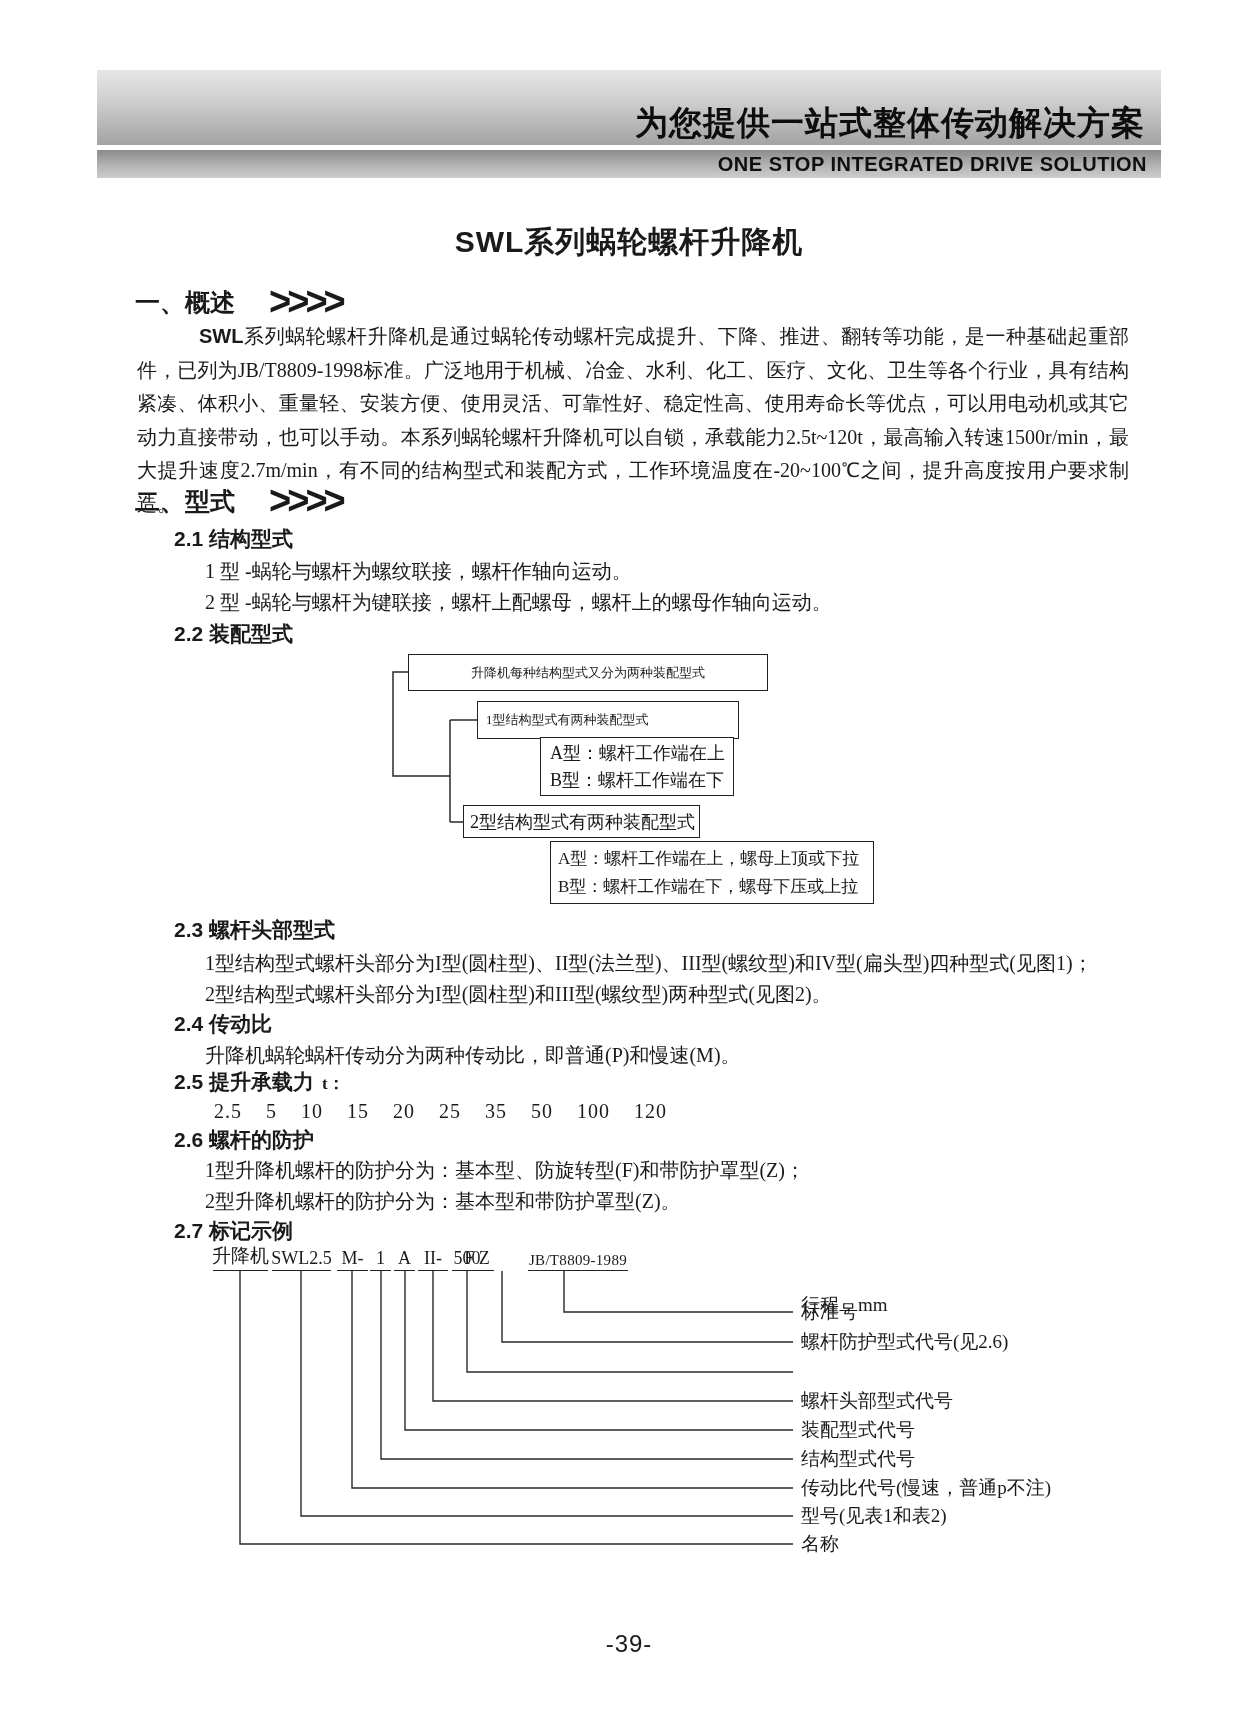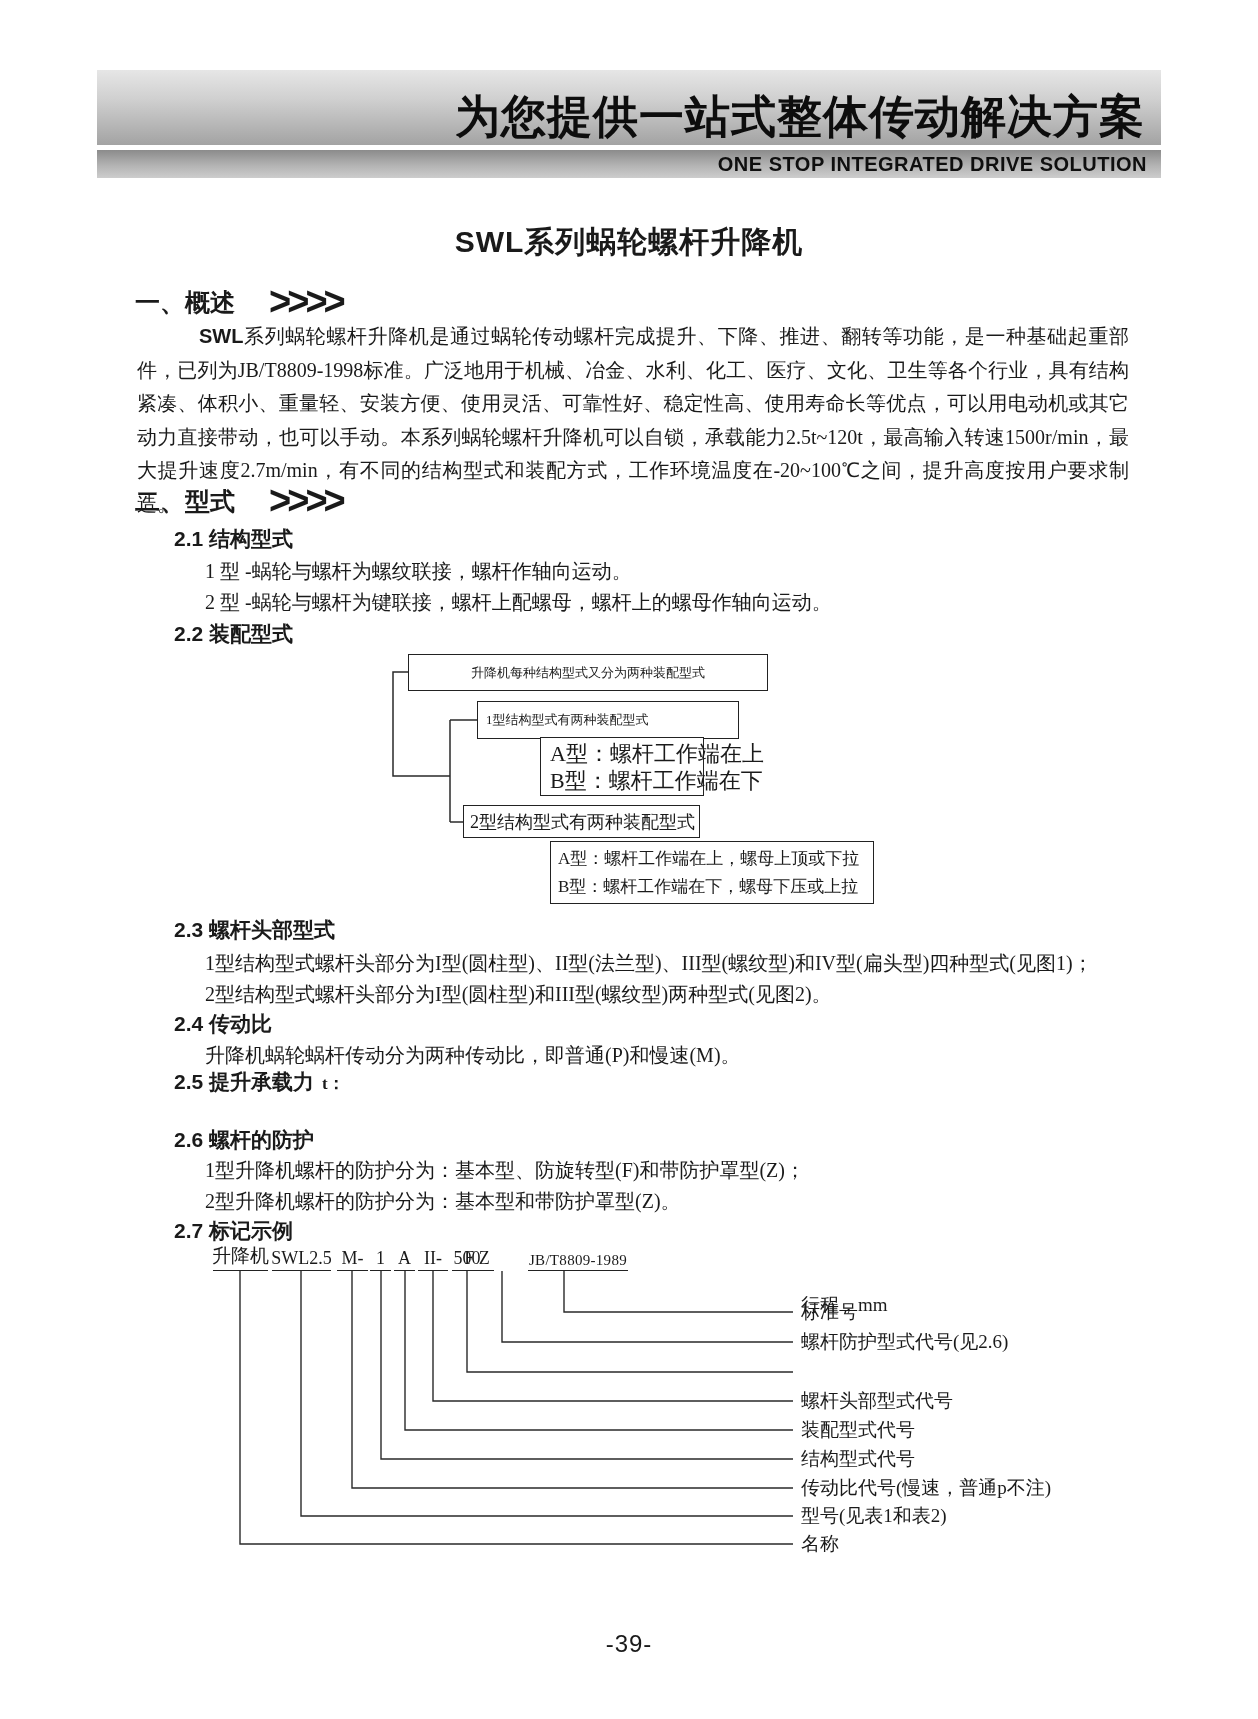--- a/index.html
+++ b/index.html
@@ -10,21 +10,21 @@
   }
   
   .hd1 {
     position:absolute; left:97px; top:70px; width:1064px; height:75px;
     background:linear-gradient(180deg,#e6e6e6 0%,#cfcfcf 40%,#a3a3a3 100%);
     display:flex; align-items:flex-end; justify-content:flex-end;
     padding:0 16px 6px 0; box-sizing:border-box;
   }
   .hd1-zh {
     font-family:"Liberation Sans", sans-serif; font-weight:bold;
-    font-size:45px; color:#0d0d0d; letter-spacing:1px; line-height:1;
+    font-size:33px; color:#0d0d0d; letter-spacing:1px; line-height:1;
   }
   .hd2 {
     position:absolute; left:97px; top:150px; width:1064px; height:28px;
     background:linear-gradient(180deg,#8b8b8b 0%,#b3b3b3 55%,#cdcdcd 100%);
     display:flex; align-items:center; justify-content:flex-end;
     padding-right:14px; box-sizing:border-box;
   }
   .hd2-en {
     font-family:"Liberation Sans", sans-serif; font-weight:bold;
     font-size:20px; color:#0f0f0f; letter-spacing:0.5px;
@@ -131,40 +131,41 @@
     <path d="M381,1271 V1459 H793" stroke="#2a2a2a" stroke-width="1.4" fill="none"></path>
     <path d="M405,1271 V1430 H793" stroke="#2a2a2a" stroke-width="1.4" fill="none"></path>
     <path d="M433,1271 V1401 H793" stroke="#2a2a2a" stroke-width="1.4" fill="none"></path>
     <path d="M467,1271 V1372 H793" stroke="#2a2a2a" stroke-width="1.4" fill="none"></path>
     <path d="M502,1271 V1342 H793" stroke="#2a2a2a" stroke-width="1.4" fill="none"></path>
     <path d="M564,1271 V1312 H793" stroke="#2a2a2a" stroke-width="1.4" fill="none"></path>
   </svg>
 
   <div class="fbox center" style="left:408px; top:654px; width:360px; height:37px;">升降机每种结构型式又分为两种装配型式</div>
   <div class="fbox" style="left:477px; top:701px; width:262px; height:38px; padding-left:8px;">1型结构型式有两种装配型式</div>
-  <div class="fbox two" style="left:540px; top:737px; width:164px; height:59px; padding-left:9px; font-size:22px; line-height:27px;">
+  <div class="fbox two" style="left:540px; top:737px; width:194px; height:59px; padding-left:9px; font-size:18px; line-height:27px;">
     <span>A型：螺杆工作端在上</span>
     <span>B型：螺杆工作端在下</span>
   </div>
   <div class="fbox" style="left:463px; top:805px; width:237px; height:33px; padding-left:6px; font-size:18px;">2型结构型式有两种装配型式</div>
   <div class="fbox two" style="left:550px; top:841px; width:324px; height:63px; padding-left:7px; font-size:17px; line-height:28px;">
     <span>A型：螺杆工作端在上，螺母上顶或下拉</span>
     <span>B型：螺杆工作端在下，螺母下压或上拉</span>
   </div>
 
   <div class="sub-head" style="top:918px;">2.3 螺杆头部型式</div>
   <div class="item" style="top:950px;">1型结构型式螺杆头部分为I型(圆柱型)、II型(法兰型)、III型(螺纹型)和IV型(扁头型)四种型式(见图1)；</div>
   <div class="item" style="top:981px;">2型结构型式螺杆头部分为I型(圆柱型)和III型(螺纹型)两种型式(见图2)。</div>
 
   <div class="sub-head" style="top:1012px;">2.4 传动比</div>
   <div class="item" style="top:1042px;">升降机蜗轮蜗杆传动分为两种传动比，即普通(P)和慢速(M)。</div>
 
   <div class="sub-head" style="top:1070px;">
     <span>2.5 提升承载力</span><span class="sub-suffix">t：</span>
   </div>
+  <div class="item values" style="top:1098px; left:214px;">2.5    5    10    15    20    25    35    50    100    120</div>
 
   <div class="sub-head" style="top:1128px;">2.6 螺杆的防护</div>
   <div class="item" style="top:1157px;">1型升降机螺杆的防护分为：基本型、防旋转型(F)和带防护罩型(Z)；</div>
   <div class="item" style="top:1188px;">2型升降机螺杆的防护分为：基本型和带防护罩型(Z)。</div>
 
   <div class="sub-head" style="top:1219px;">2.7 标记示例</div>
 
   <div class="token" style="left:213px; width:55px;">升降机</div>
   <div class="token latin" style="left:272px; width:59px;">SWL2.5</div>
   <div class="token latin" style="left:337px; width:31px;">M-</div>

